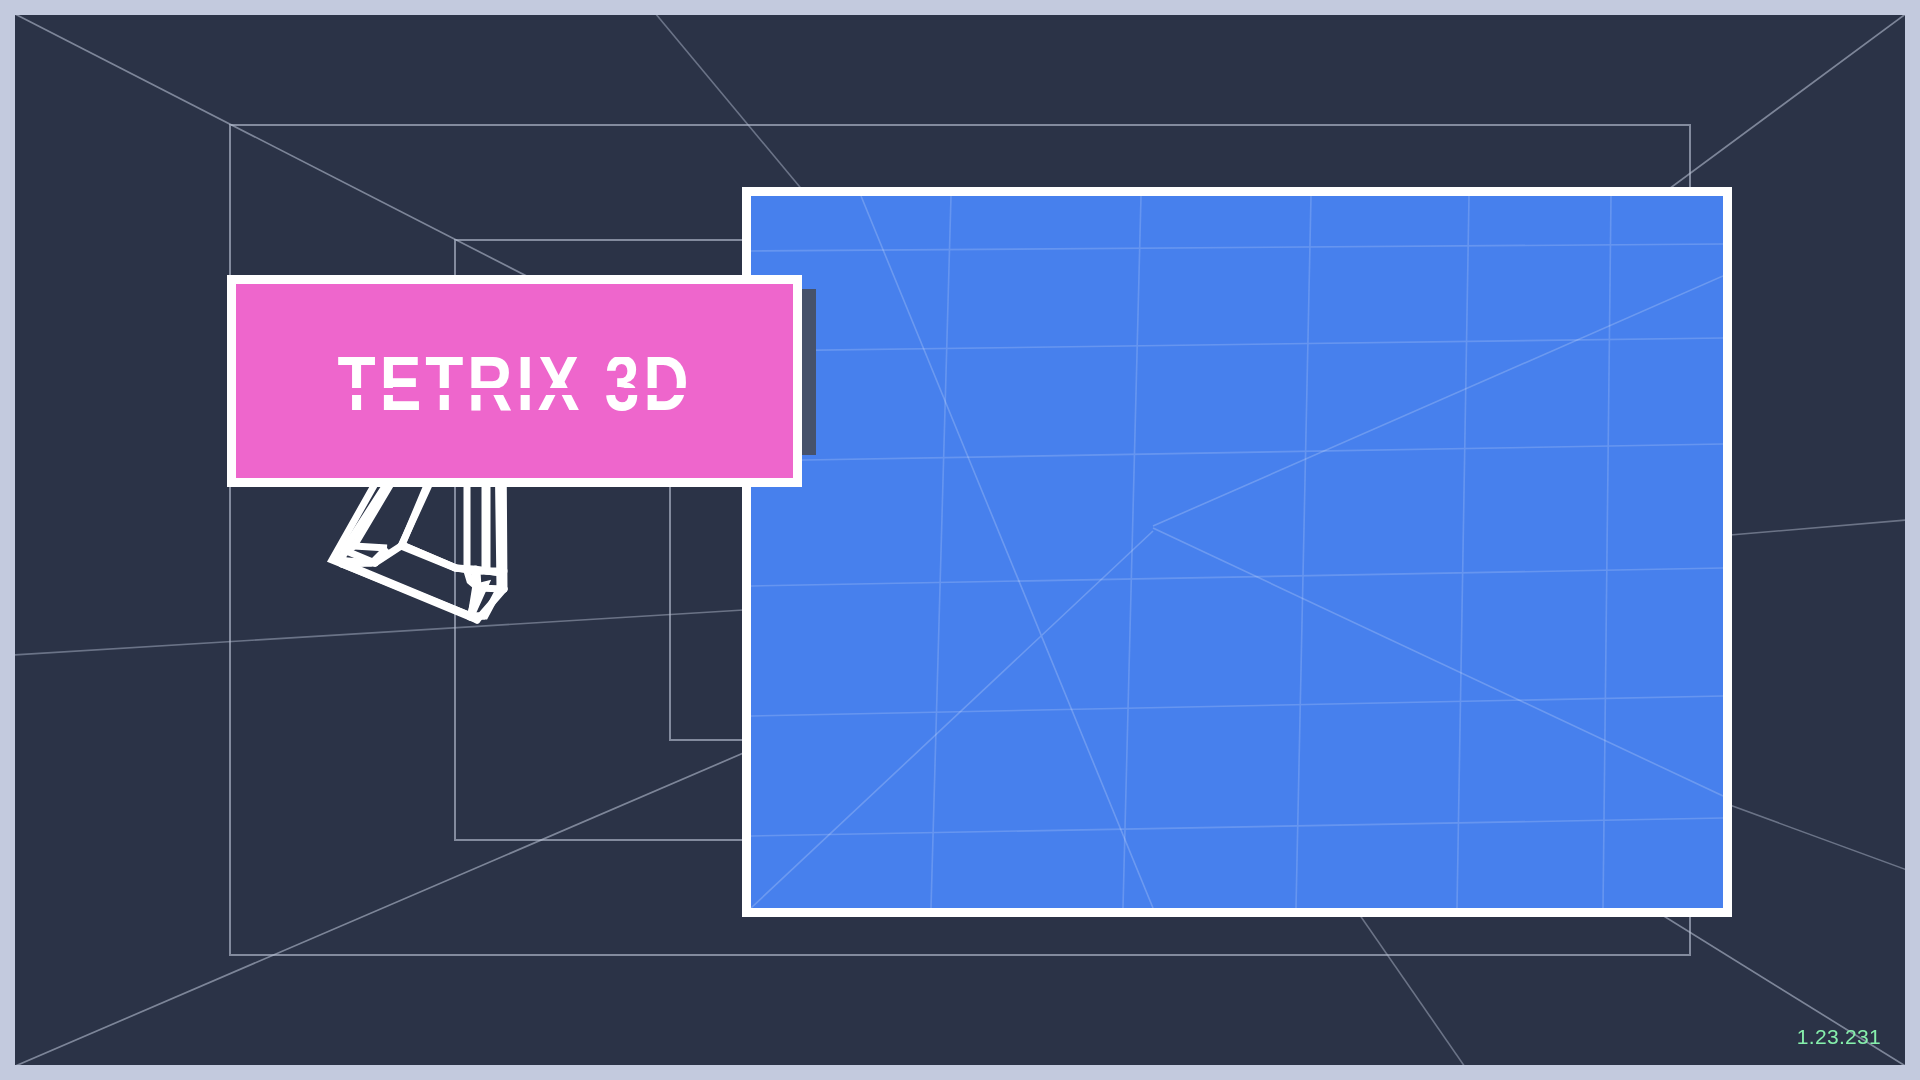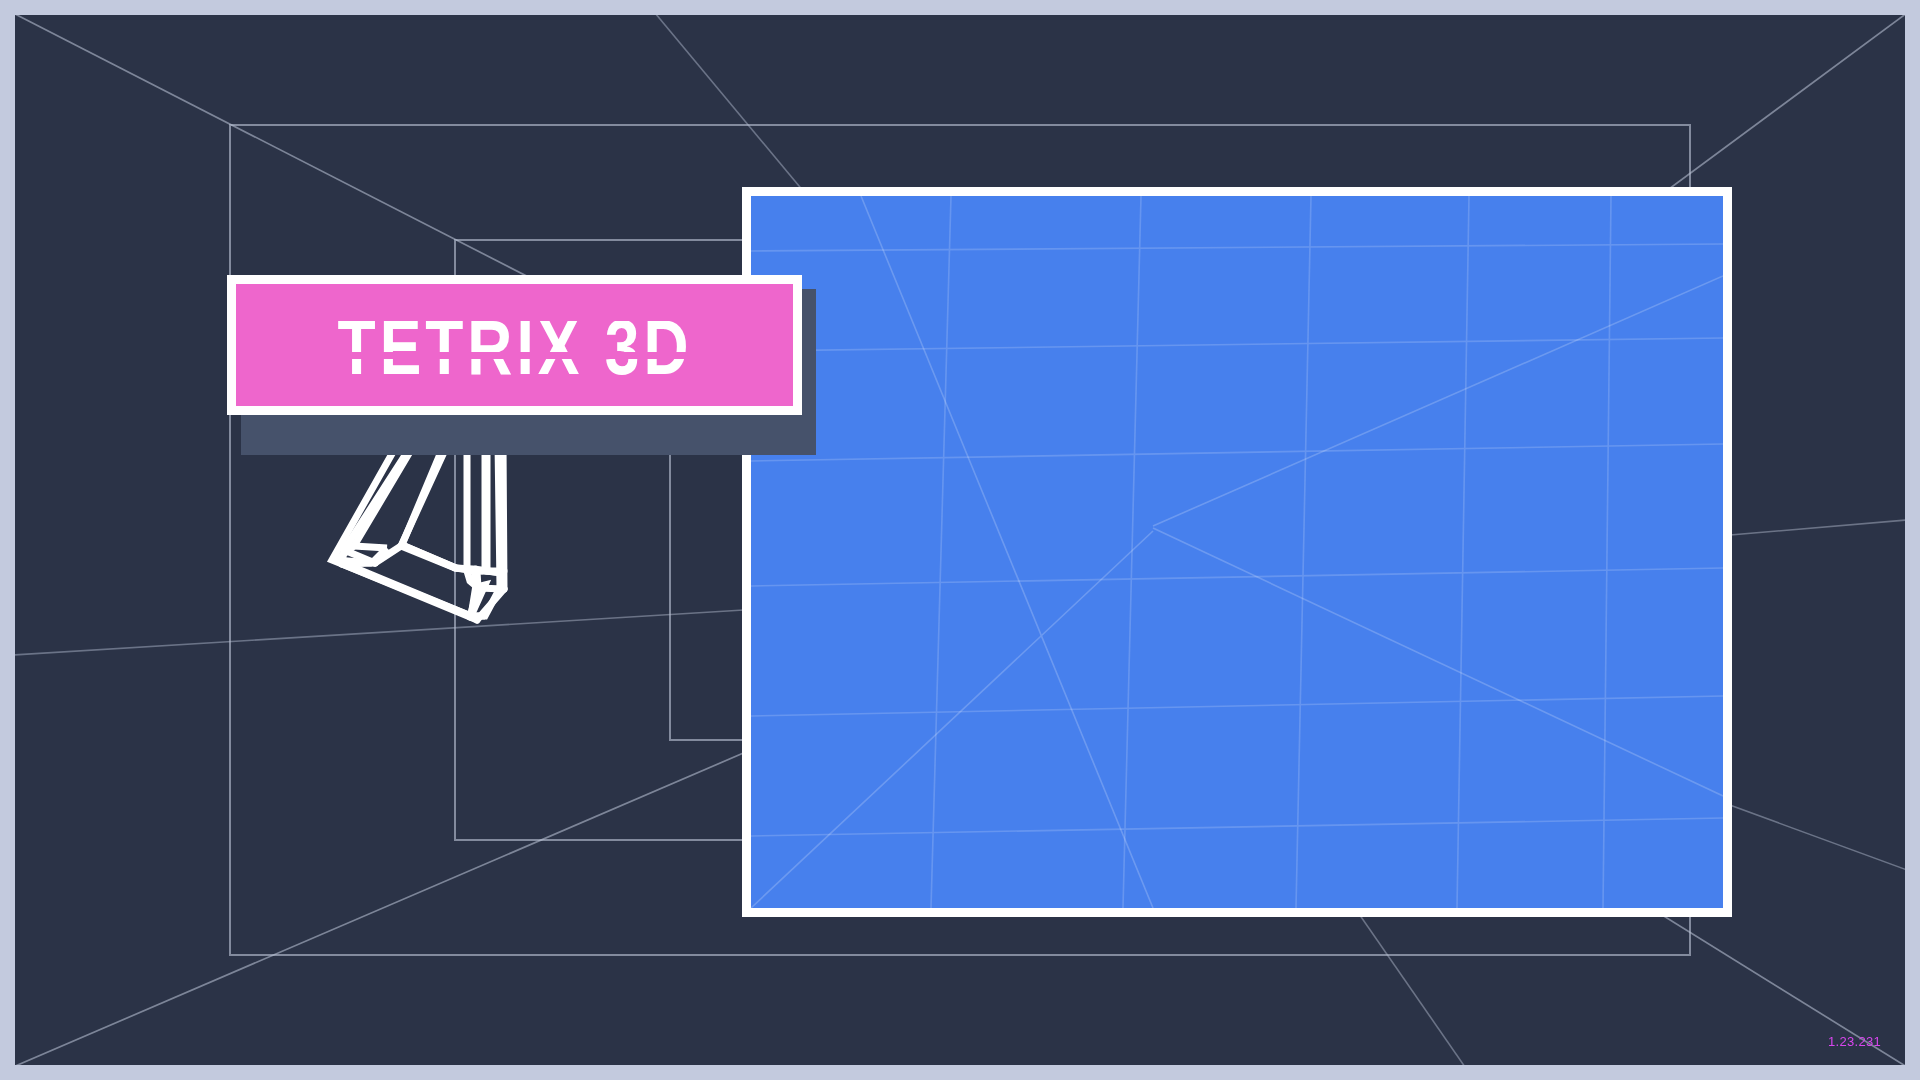--- a/index.html
+++ b/index.html
@@ -94,21 +94,21 @@
   }
   #title-shadow {
     position:absolute;
     left:14px; top:14px;
     width:575px; height:166px;
     background:#46526b;
   }
   #title-box {
     position:absolute;
     left:0; top:0;
-    width:575px; height:140px;
+    width:575px; height:212px;
     background:#ffffff;
     padding:9px;
   }
   #title-fill {
     width:100%; height:100%;
     background:#ee66cc;
     display:flex;
     align-items:center;
     justify-content:center;
   }
@@ -120,22 +120,22 @@
     color:#ffffff;
     letter-spacing:5px;
     
   }
   #title-svg { display:block; }
 
   
   #version {
     position:absolute;
     right:24px; bottom:16px;
-    font-size:13px;
-    color:#d946ef;
+    font-size:21px;
+    color:#86efac;
     letter-spacing:0.3px;
   }
 </style>
 </head>
 <body>
 
 <div id="stage">
 
   <div id="tunnel">
 

